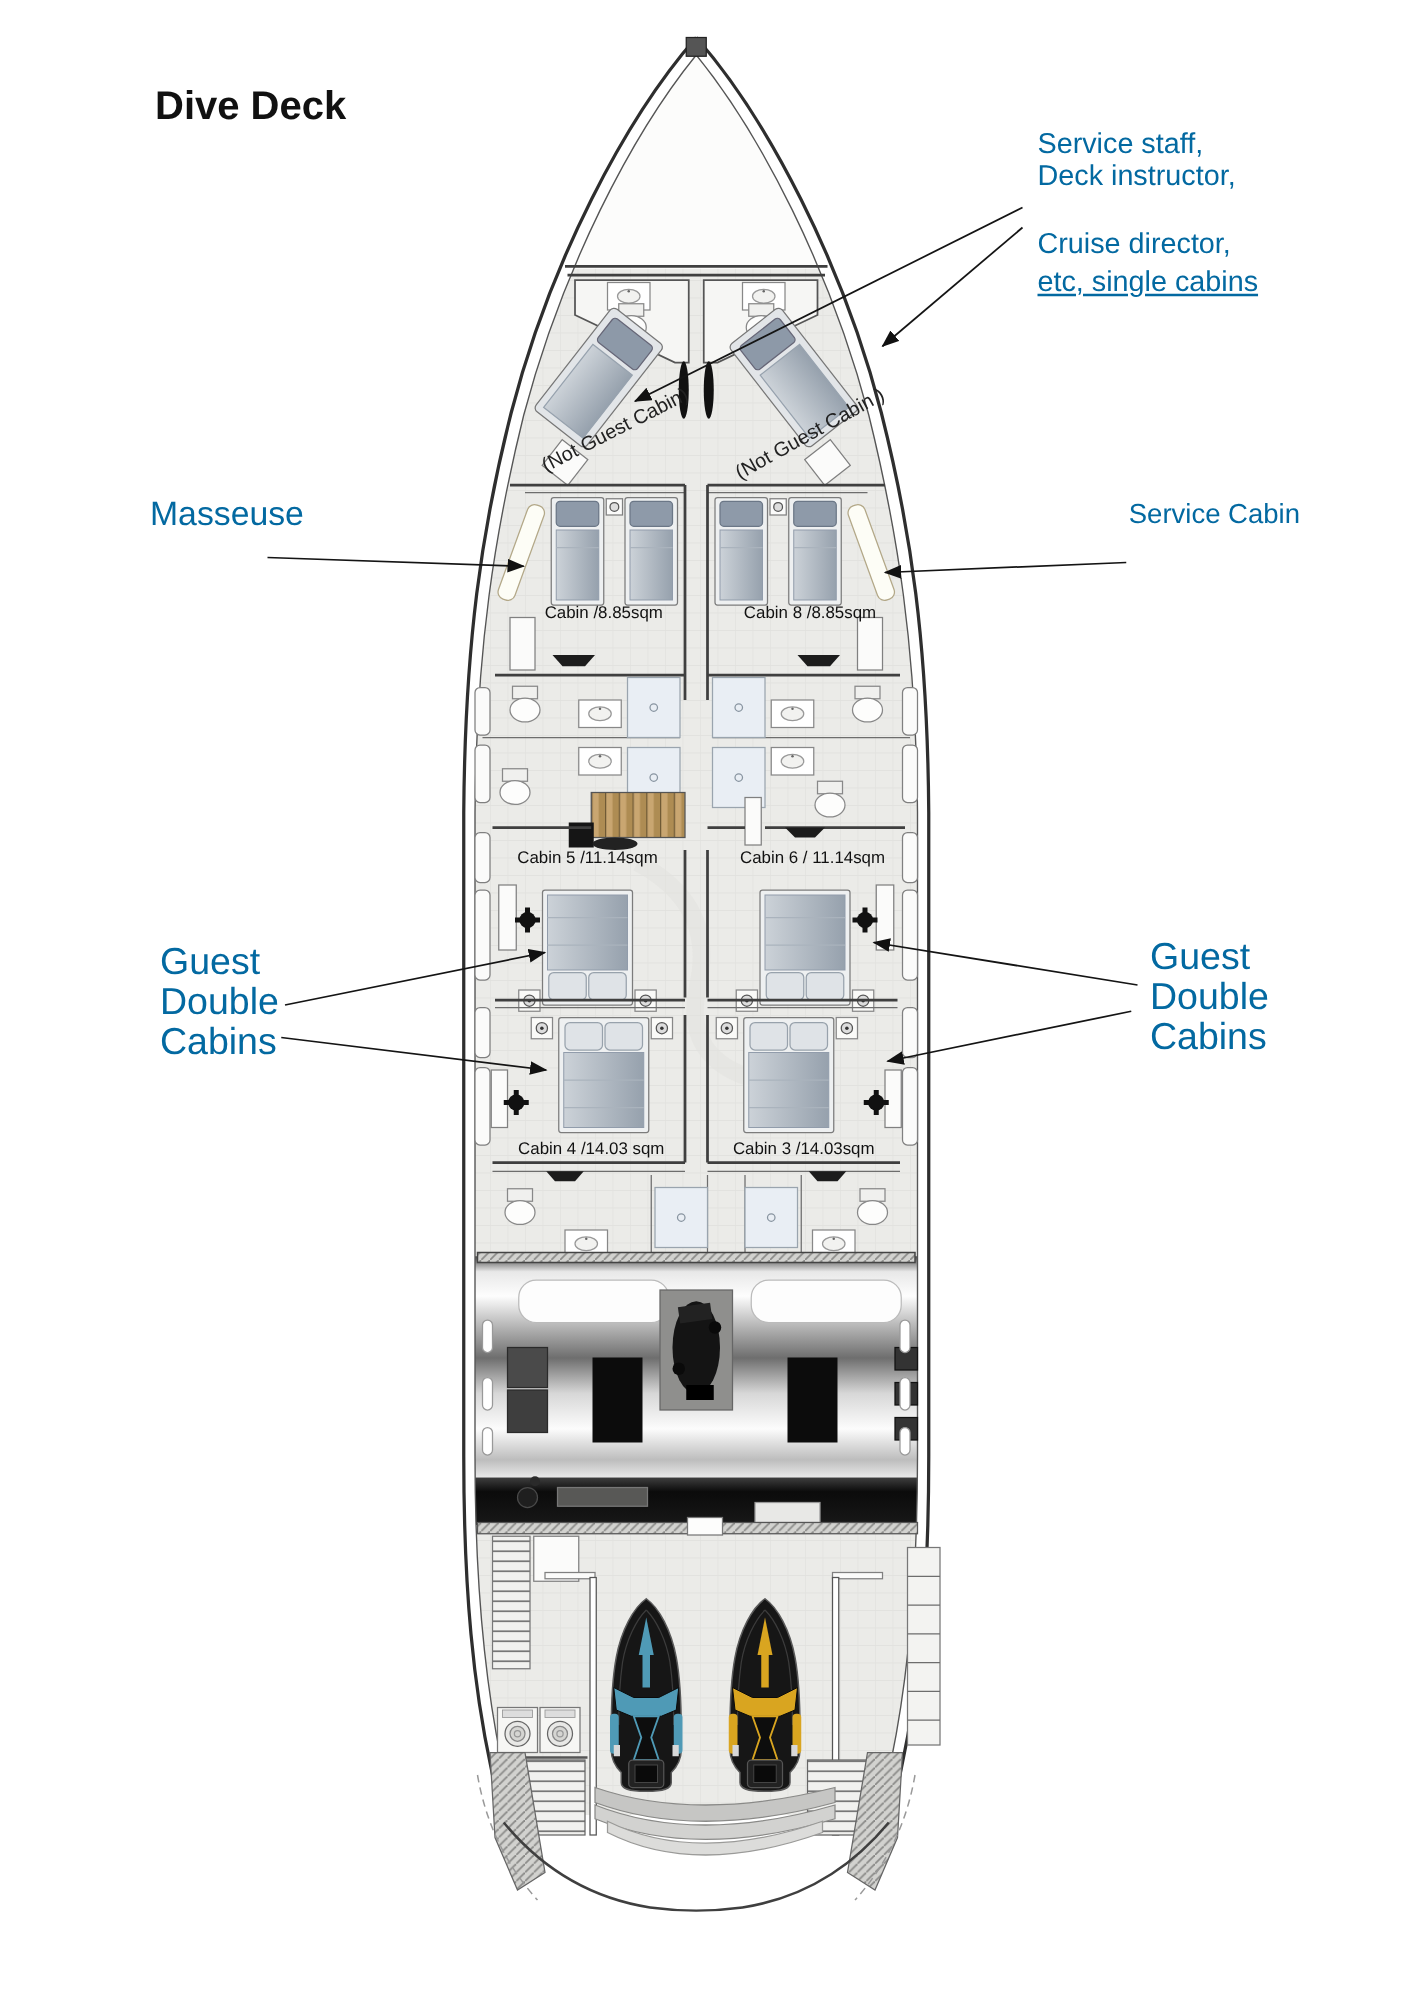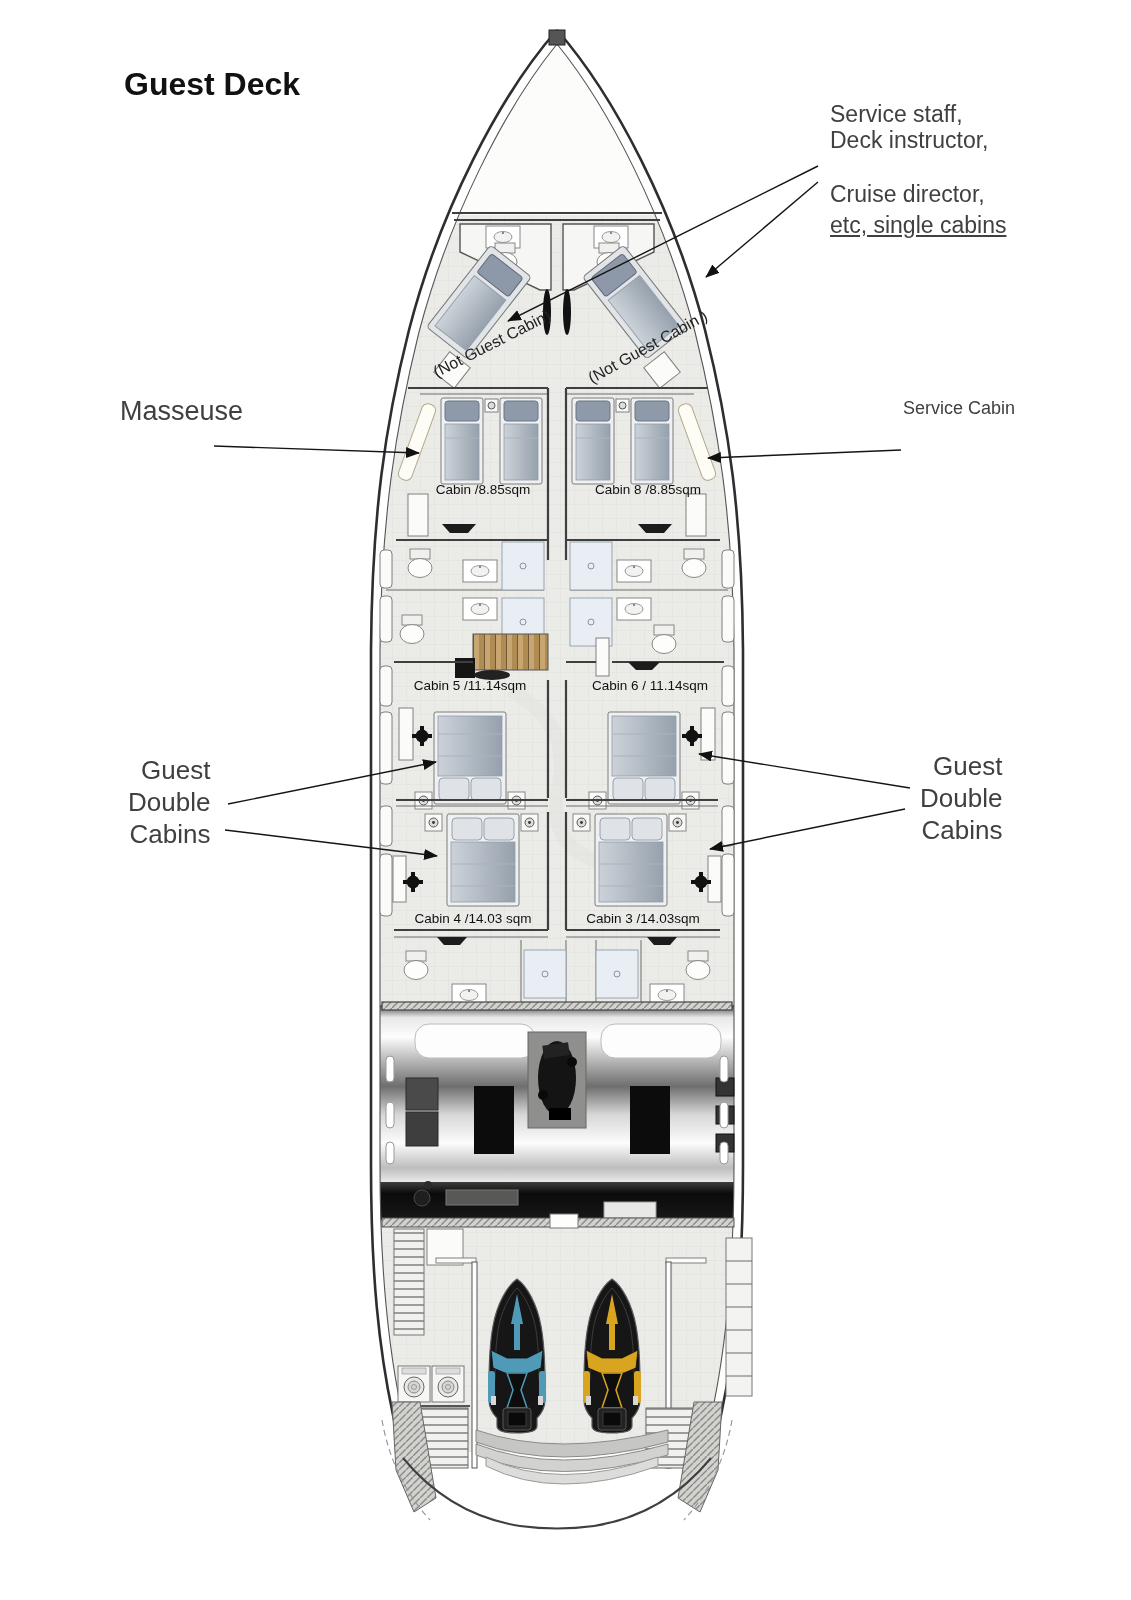--- a/index.html
+++ b/index.html
@@ -1,26 +1,26 @@
 <!DOCTYPE html>
 <html><head>
 <meta charset="utf-8">
 <style>
   html,body{margin:0;padding:0;background:#fff;}
   #stage{position:relative;width:1131px;height:1600px;background:#ffffff;overflow:hidden;
          font-family:"Liberation Sans",sans-serif;}
   #plan-svg{position:absolute;left:0;top:0;}
-  .ann{position:absolute;color:#404040;font-family:"Liberation Sans",sans-serif;}
+  .ann{position:absolute;color:#0369a1;font-family:"Liberation Sans",sans-serif;}
   #page-title{left:124px;top:66px;font-size:32px;font-weight:700;color:#111;}
   #svc-staff{left:830px;top:101px;font-size:23px;line-height:26px;}
   #svc-staff .gap{margin-top:26px;line-height:31px;}
   #svc-staff .gap2{line-height:31px;text-decoration:underline;}
   #masseuse{left:120px;top:396px;font-size:27px;}
-  #service-cabin{left:903px;top:398px;font-size:18px;}
-  .guest-block{font-size:26px;line-height:32px;text-align:right;}
+  #service-cabin{left:903px;top:398px;font-size:22px;}
+  .guest-block{font-size:30px;line-height:32px;}
   #guest-left{left:128px;top:754px;}
   #guest-right{left:920px;top:750px;}
   
   .w{stroke:#3f3f3f;stroke-width:2.2;fill:none;}
   .w1{stroke:#6d6d6d;stroke-width:1;fill:none;}
   .hull{stroke:#2e2e2e;stroke-width:2.6;fill:none;}
   .hull2{stroke:#555;stroke-width:1.1;fill:none;}
   .furn{fill:#fbfbfa;stroke:#808080;stroke-width:1;}
   .room{fill:#f6f6f4;stroke:#555;stroke-width:1.4;}
   .lbl{font:13.5px "Liberation Sans",sans-serif;fill:#111;}
@@ -377,21 +377,21 @@
     <line class="ld" x1="818" y1="182" x2="706" y2="277"></line>
     <line class="ld" x1="214" y1="446" x2="419" y2="453"></line>
     <line class="ld" x1="901" y1="450" x2="708" y2="458"></line>
     <line class="ld" x1="228" y1="804" x2="436" y2="762"></line>
     <line class="ld" x1="225" y1="830" x2="437" y2="856"></line>
     <line class="ld" x1="910" y1="788" x2="699" y2="754"></line>
     <line class="ld" x1="905" y1="809" x2="710" y2="849"></line>
   </g>
 </svg>
 
-<div class="ann" id="page-title">Guest Deck</div>
+<div class="ann" id="page-title">Dive Deck</div>
 
 <div class="ann" id="svc-staff">
   <div>Service staff,</div>
   <div>Deck instructor,</div>
   <div class="gap">Cruise director,</div>
   <div class="gap2">etc, single cabins</div>
 </div>
 
 <div class="ann" id="masseuse">Masseuse</div>
 <div class="ann" id="service-cabin">Service Cabin</div>

